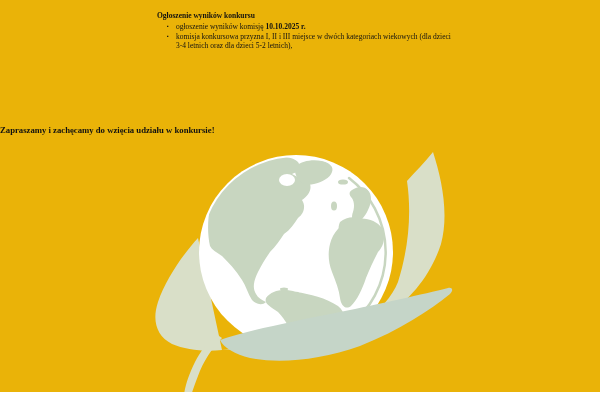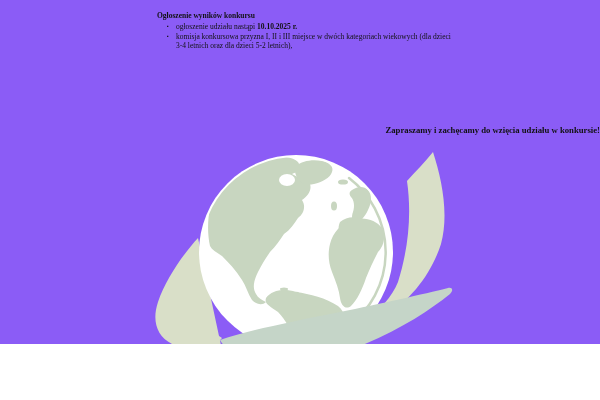--- a/index.html
+++ b/index.html
@@ -1,20 +1,20 @@
 <!DOCTYPE html>
 <html><head>
 <meta charset="utf-8">
 <style>
   html, body { margin: 0; padding: 0; background: #fff; }
   .page {
     position: relative;
     width: 600px;
-    height: 344px;
-    background: #8b5cf6;
+    height: 392px;
+    background: #eab308;
     overflow: hidden;
     font-family: "Liberation Serif", serif;
     color: #111;
   }
   .content {
     position: absolute;
     left: 157px;
     top: 11px;
     width: 295px;
   }
@@ -40,21 +40,21 @@
     left: 10px;
     top: 0;
     font-size: 5px;
     line-height: 9.7px;
   }
   .invitation {
     position: absolute;
     top: 116px;
     left: 0;
     width: 600px;
-    text-align: right;
+    text-align: left;
     font-weight: bold;
     font-size: 8.7px;
     line-height: 11px;
   }
   .watermark {
     position: absolute;
     left: 0;
     top: 0;
     width: 600px;
     height: 400px;
@@ -148,21 +148,21 @@
              C195,384 192,392 191,396
              C190,400 184,400 184,395
              C185,386 189,374 195,362
              C200,352 208,342 216,334 Z" fill="#d9dfc8"></path>
   </svg>
 
   <div class="content">
     <p class="heading">Ogłoszenie wyników konkursu</p>
     <ul class="bullet-list">
       <li class="bullet-item">
-        <span class="bullet-marker">▪</span><span>ogłoszenie udziału nastąpi </span><b>10.10.2025 r.</b>
+        <span class="bullet-marker">▪</span><span>ogłoszenie wyników komisję </span><b>10.10.2025 r.</b>
       </li>
       <li class="bullet-item">
         <span class="bullet-marker">▪</span><span>komisja konkursowa przyzna I, II i III miejsce w dwóch kategoriach wiekowych (dla dzieci 3-4 letnich oraz dla dzieci 5-2 letnich),</span><b></b>
       </li>
     </ul>
   </div>
 
   <p class="invitation">Zapraszamy i zachęcamy do wzięcia udziału w konkursie!</p>
 
 </div>

